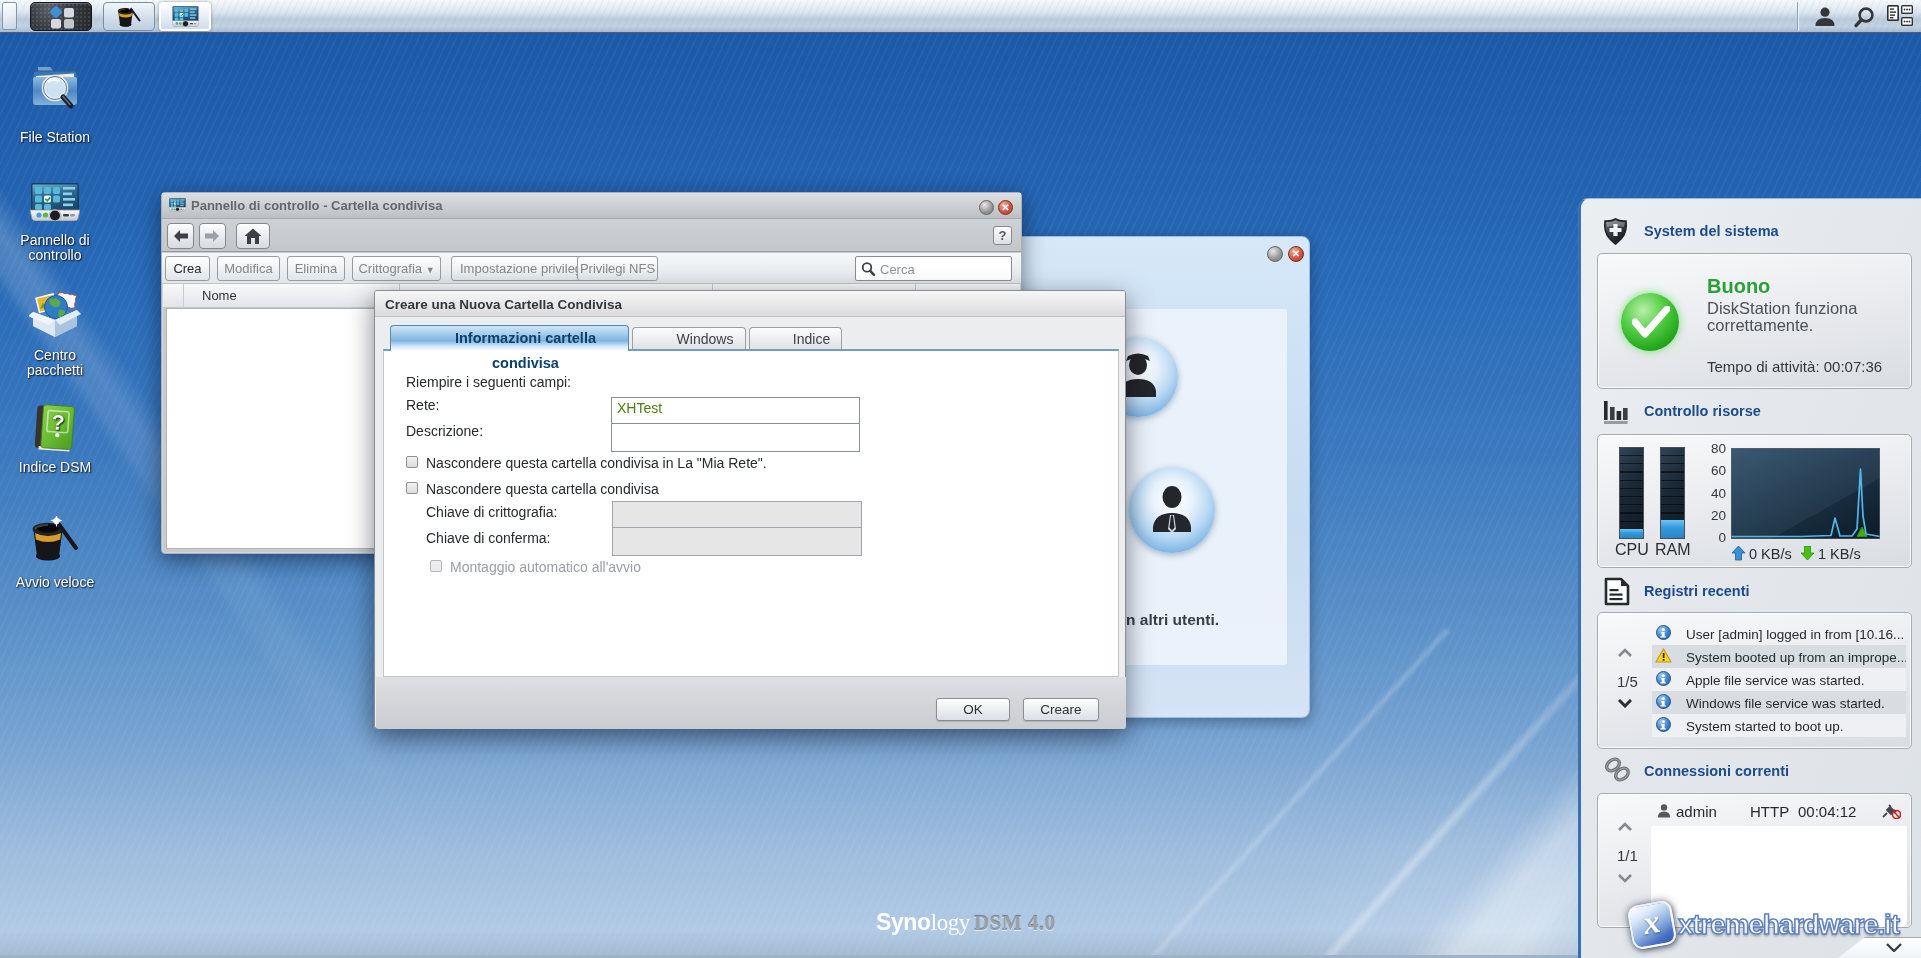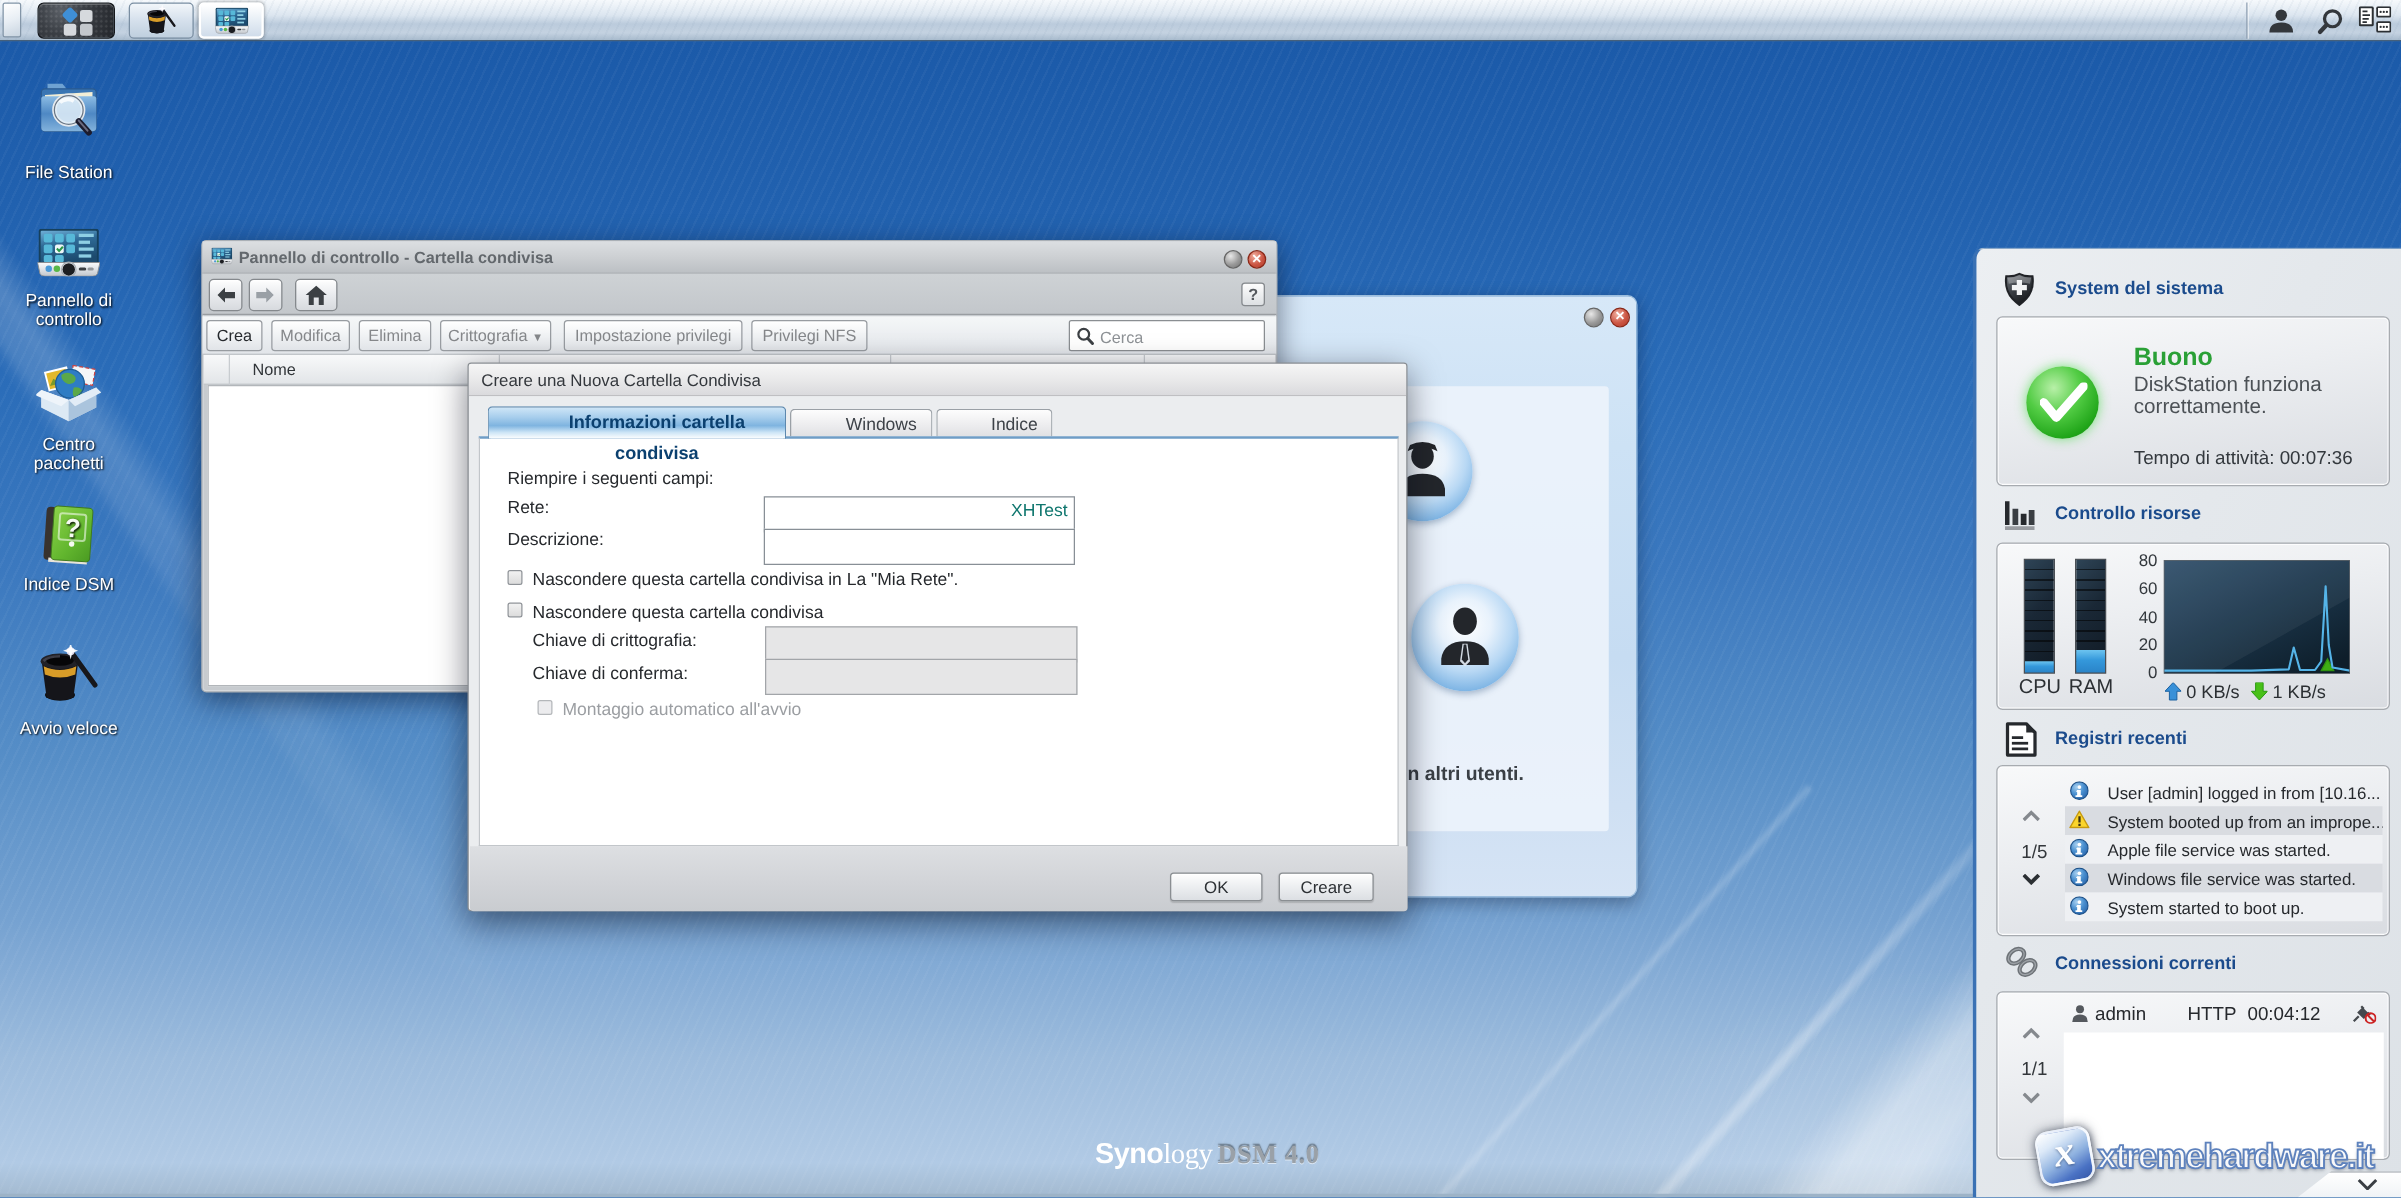--- a/index.html
+++ b/index.html
@@ -82,27 +82,27 @@
 .abtn { position:absolute; top:63px; height:25px; border:1px solid #989ca1; border-radius:3px; background:linear-gradient(180deg,#ffffff 0%,#f0f2f4 50%,#e1e4e8 100%); font-size:13px; color:#85878a; text-align:center; box-shadow:inset 0 1px 0 #fff; }
 .abtn.primary { color:#26292d; }
 #cpanel .searchbox { position:absolute; right:9px; top:63px; width:157px; height:25px; background:#fff; border:1px solid #8a8e92; border-radius:2px; }
 #cpanel .hdrrow { position:absolute; left:1px; top:91px; width:857px; height:24px; background:linear-gradient(180deg,#f8f9fa 0%,#eceef0 55%,#e2e5e8 100%); border-bottom:1px solid #c3c7cb; }
 #cpanel .list { position:absolute; left:4px; right:4px; top:115px; bottom:4px; background:#fff; border:1px solid #b2b6ba; }
 .helpbtn { position:absolute; right:9px; top:33px; width:19px; height:19px; border:1px solid #85898d; border-radius:3px; background:linear-gradient(180deg,#fdfdfd,#dde0e3); color:#55595e; font-weight:bold; font-size:13px; text-align:center; line-height:17px; }
 
 
 #dialog { left:374px; top:290px; width:752px; height:439px; background:#ebedef; border:1px solid #898d92; border-radius:3px; box-shadow:0 8px 26px rgba(0,5,20,0.5); }
 #dialog .dtitle { position:absolute; left:0; top:0; width:100%; height:26px; background:linear-gradient(180deg,#f6f6f6 0%,#e8e8e9 55%,#dadadd 100%); border-bottom:1px solid #bfbfc2; border-radius:2px 2px 0 0; }
-#dialog .dtitle span { position:absolute; left:10px; top:6px; font-size:13.5px; font-weight:normal; color:#33373c; }
+#dialog .dtitle span { position:absolute; left:10px; top:6px; font-size:13.5px; font-weight:bold; color:#33373c; }
 .tab { position:absolute; border:1px solid #9aa0a6; border-bottom:none; border-radius:4px 4px 0 0; font-size:14px; color:#3d4248; text-align:center; background:linear-gradient(180deg,#fdfdfd 0%,#ececee 55%,#dddee1 100%);padding-left:32px; }
 .tab.tactive { border:1px solid #5d88ae; border-bottom:none; color:#0b406f; font-weight:bold; font-size:14.5px;
  background:linear-gradient(180deg,#cfe6f7 0%,#a6cdec 32%,#7fb4e0 58%,#cde5f6 80%,#ffffff 100%); z-index:3; }
 #dialog .dcontent { position:absolute; left:8px; top:58px; width:736px; height:328px; background:#fff; border:1px solid #c2c6ca; border-top:2px solid #6f9dc6; }
 .dlabel { position:absolute; font-size:14px; color:#26292d; white-space:nowrap; }
-.dinput { position:absolute; height:29px; background:#fff; border:1px solid #888f96; font-size:14px; color:#0f766e; padding:1px 5px; line-height:18px;text-align:right; }
+.dinput { position:absolute; height:29px; background:#fff; border:1px solid #888f96; font-size:14px; color:#4d7c0f; padding:1px 5px; line-height:18px; }
 .dinput.dis { background:#e6e6e7; border:1px solid #a2a5a9; }
 .cbx { position:absolute; width:12px; height:12px; background:linear-gradient(180deg,#f2f2f2,#dcdcdc); border:1px solid #8e9297; border-radius:2px; }
 .cbx.dis { border:1px solid #b4b7ba; background:#ececee; }
 .btn { position:absolute; height:21px; border:1px solid #8a8e92; border-radius:3px; background:linear-gradient(180deg,#fefefe 0%,#eef0f2 45%,#dcdfe3 100%); font-size:13px; color:#2c3034; text-align:center; box-shadow:inset 0 1px 0 #fff, 0 1px 1px rgba(0,0,0,0.15); }
 
 
 #wpanel { position:absolute; left:1578px; top:198px; width:343px; height:760px;
  background:linear-gradient(115deg,#eceff2 0%,#e4e8ec 40%,#dde2e7 100%); border-left:3px solid #3a71b4; border-top:1px solid #9fb6cd; border-radius:10px 0 0 0; z-index:40; }
 .whdr { position:absolute; font-size:14.5px; font-weight:bold; color:#1b4b8c; }
 .wbox { position:absolute; left:16px; width:315px; border:1px solid #a7abb0; border-radius:5px;
@@ -306,21 +306,21 @@
         <path d="M9,0.5 L17.5,8 L15,8 L15,16 L11,16 L11,10 L7,10 L7,16 L3,16 L3,8 L0.5,8 Z" fill="#3c4044"></path>
       </svg>
   </div>
   <div class="helpbtn">?</div>
   <div class="actionbar"></div>
   <div class="abtn primary" style="left:3px;width:45px;line-height:23px">Crea</div>
   <div class="abtn" style="left:55px;width:63px;line-height:23px">Modifica</div>
   <div class="abtn" style="left:125px;width:58px;line-height:23px">Elimina</div>
   <div class="abtn" style="left:190px;width:89px;line-height:23px">Crittografia <span style="font-size:9px">▼</span></div>
   <div class="abtn" style="left:289px;width:143px;line-height:23px">Impostazione privilegi</div>
-  <div class="abtn" style="left:439px;width:93px;line-height:23px">Privilegi NFS</div>
+  <div class="abtn" style="left:415px;width:81px;line-height:23px">Privilegi NFS</div>
   <div class="searchbox">
     <svg style="position:absolute;left:4px;top:4px" width="16" height="16" viewBox="0 0 16 16">
       <circle cx="7" cy="6.4" r="4.3" fill="none" stroke="#3c4044" stroke-width="1.8"></circle>
       <line x1="10.2" y1="9.8" x2="14" y2="13.8" stroke="#3c4044" stroke-width="2.4" stroke-linecap="round"></line>
     </svg>
     <span style="position:absolute;left:24px;top:5px;font-size:13px;color:#8e9296">Cerca</span>
   </div>
   <div class="hdrrow">
     <span style="position:absolute;left:39px;top:4px;font-size:13px;color:#303438">Nome</span>
     <div style="position:absolute;left:20px;top:0;width:1px;height:24px;background:#c8ccd0"></div>

